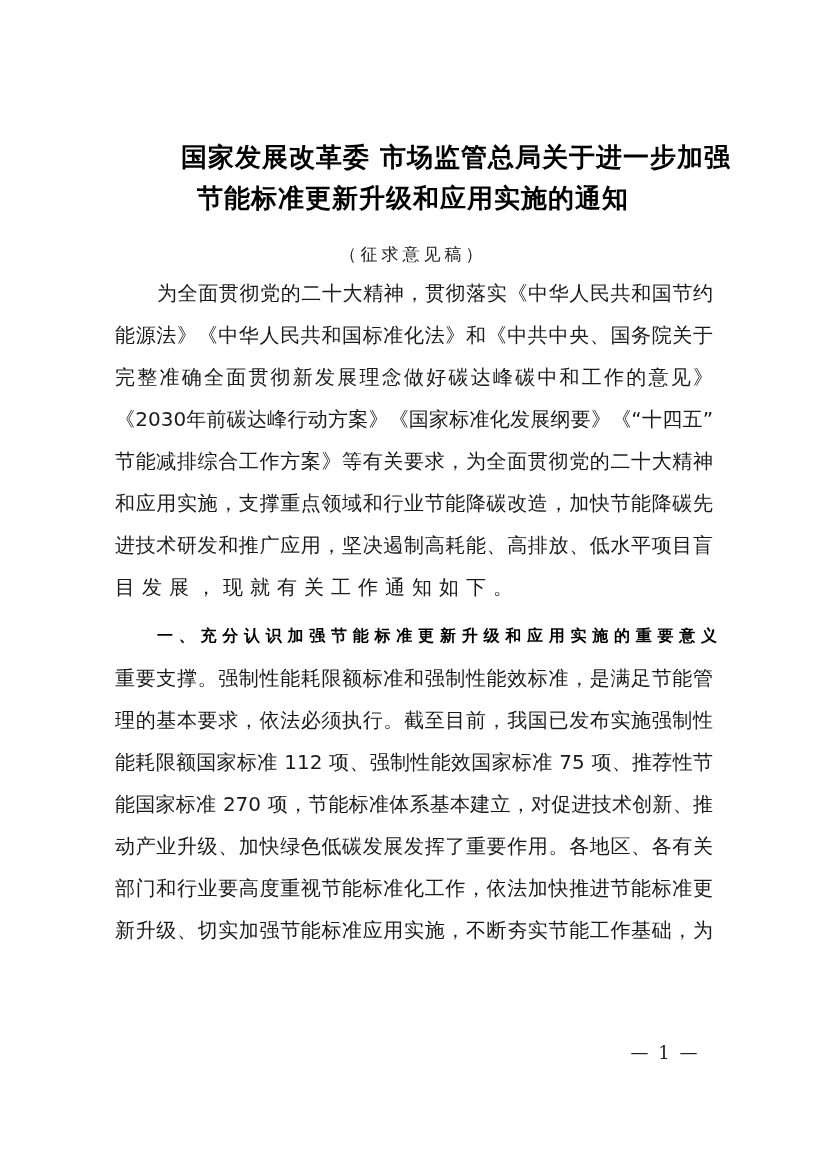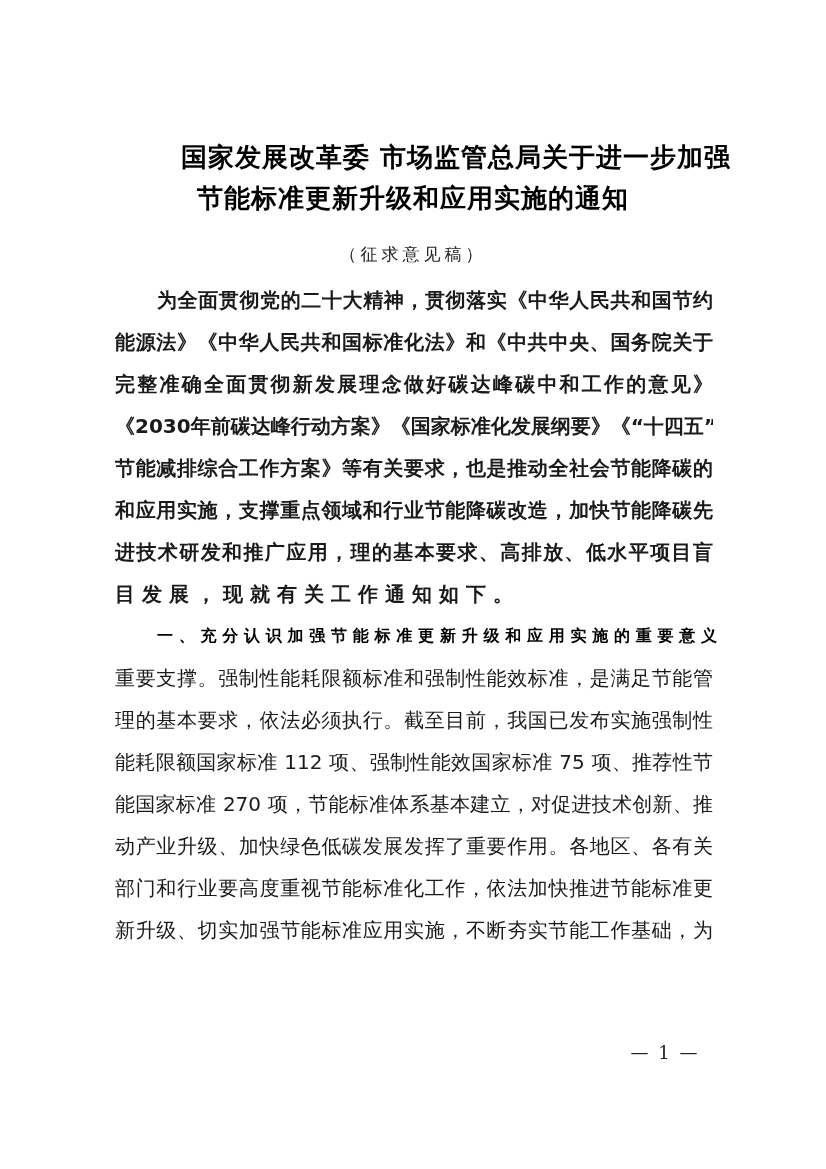--- a/index.html
+++ b/index.html
@@ -97,28 +97,28 @@
   </style>
 </head>
 <body>
 
 <div class="page">
 
   <div class="title l1">国家发展改革委  市场监管总局关于进一步加强</div>
   <div class="title l2">节能标准更新升级和应用实施的通知</div>
   <div class="subtitle">（征求意见稿）</div>
 
-  <div class="body-text" style="top:279px;font-weight:bold;">
+  <div class="body-text" style="top:272px;">
     <span class="line indent">为全面贯彻党的二十大精神，贯彻落实《中华人民共和国节约</span>
     <span class="line">能源法》《中华人民共和国标准化法》和《中共中央、国务院关于</span>
     <span class="line">完整准确全面贯彻新发展理念做好碳达峰碳中和工作的意见》</span>
     <span class="line">《2030年前碳达峰行动方案》《国家标准化发展纲要》《“十四五”</span>
-    <span class="line">节能减排综合工作方案》等有关要求，也是推动全社会节能降碳的</span>
+    <span class="line">节能减排综合工作方案》等有关要求，为全面贯彻党的二十大精神</span>
     <span class="line">和应用实施，支撑重点领域和行业节能降碳改造，加快节能降碳先</span>
-    <span class="line">进技术研发和推广应用，理的基本要求、高排放、低水平项目盲</span>
+    <span class="line">进技术研发和推广应用，坚决遏制高耗能、高排放、低水平项目盲</span>
     <span class="line last">目发展，现就有关工作通知如下。</span>
   </div>
 
   <div class="heading" style="top:615px;">一、充分认识加强节能标准更新升级和应用实施的重要意义</div>
 
   <div class="body-text" style="top:657px;">
     <span class="line">重要支撑。强制性能耗限额标准和强制性能效标准，是满足节能管</span>
     <span class="line">理的基本要求，依法必须执行。截至目前，我国已发布实施强制性</span>
     <span class="line">能耗限额国家标准 112 项、强制性能效国家标准 75 项、推荐性节</span>
     <span class="line">能国家标准 270 项，节能标准体系基本建立，对促进技术创新、推</span>

